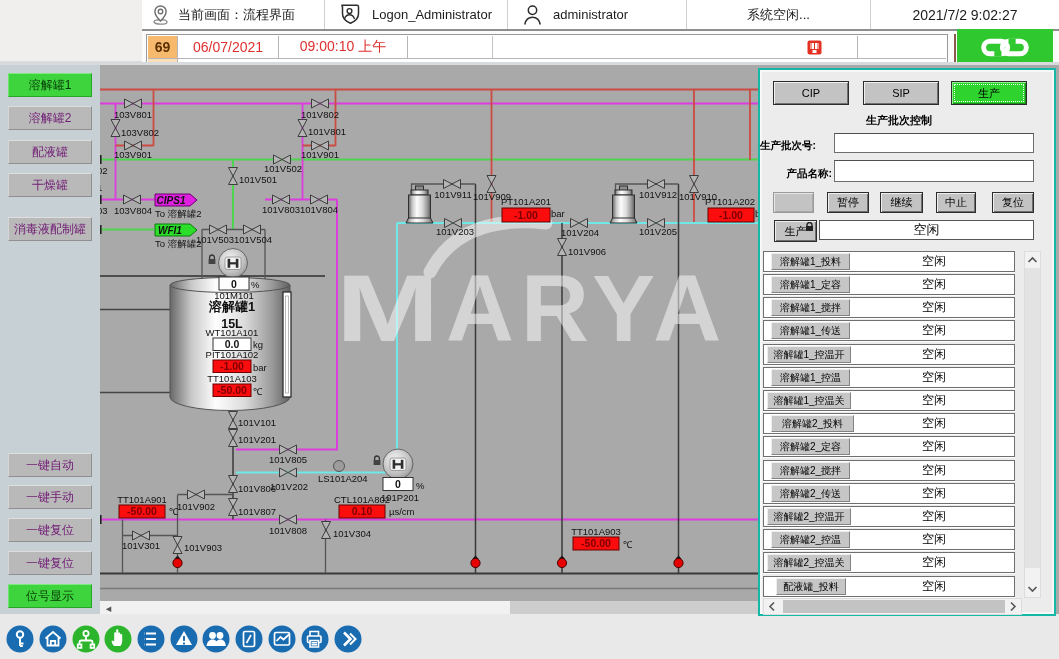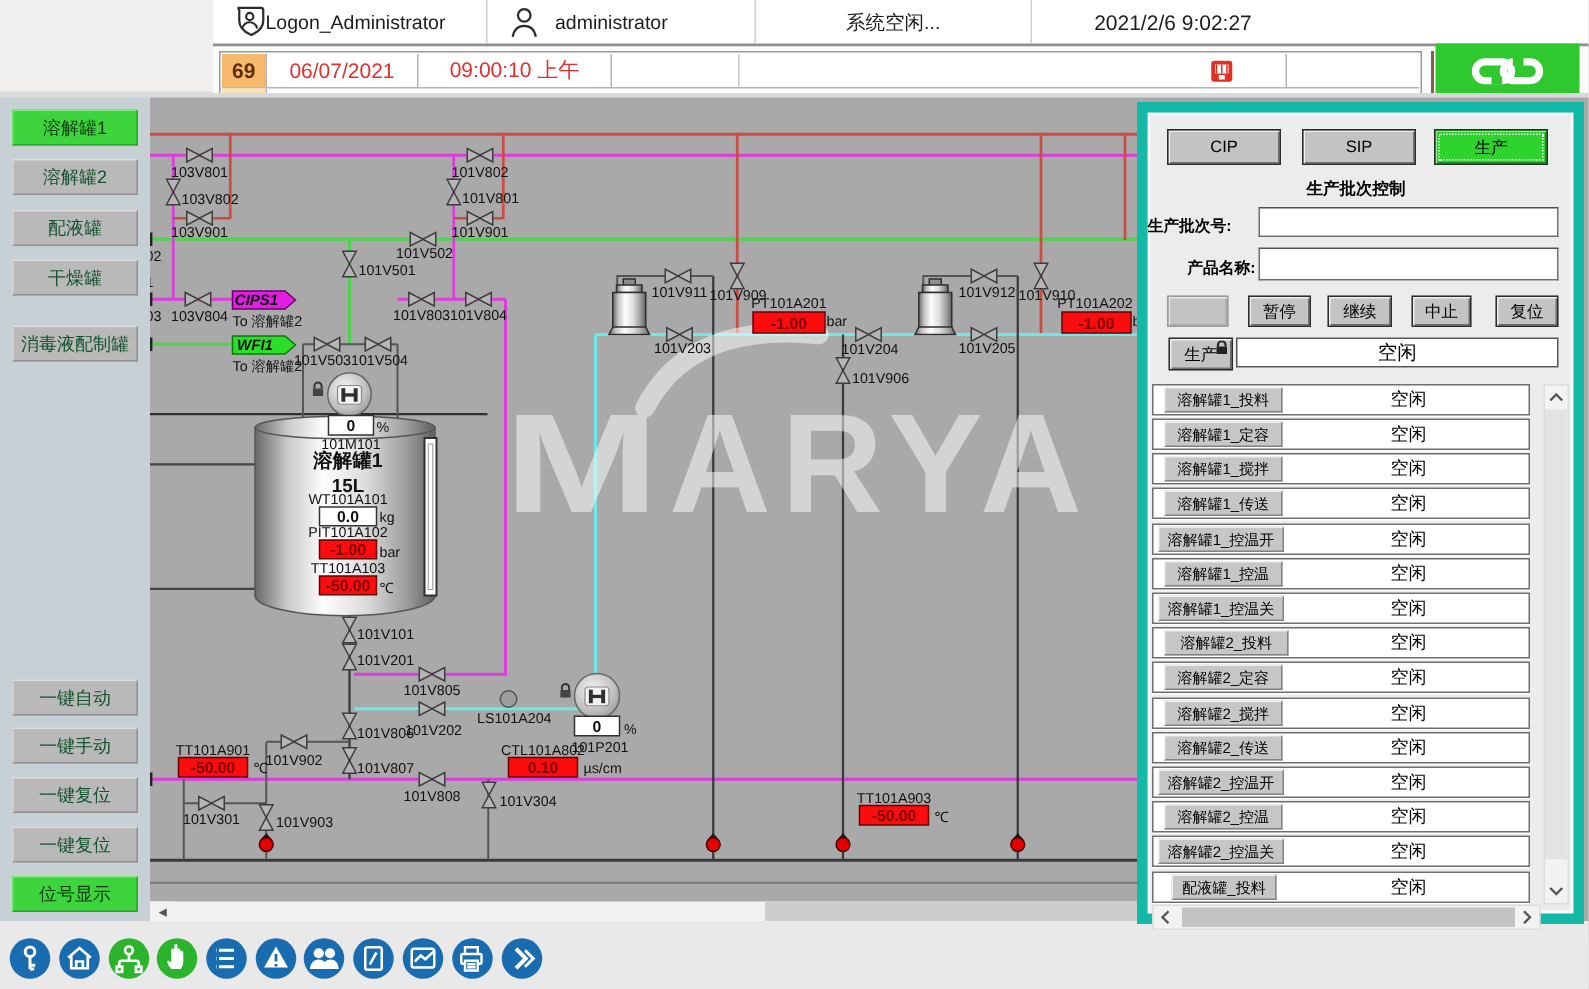--- a/index.html
+++ b/index.html
@@ -7,58 +7,66 @@
 #tl{left:0;top:0;width:142px;height:62px;background:#f1efed;border-bottom:1px solid #dcdcdc}
 #tb{left:142px;top:0;width:917px;height:31px;background:#fff;border-bottom:2px solid #8f8f8f;display:flex;font-size:13px;color:#1c1c1c}
 .tc{border-right:1px solid #cfcfcf;display:flex;align-items:center;height:100%}
 #astrip{left:142px;top:31px;width:917px;height:34px;background:#fbfbfb}
 #atab{left:146px;top:34px;width:802px;height:30px;background:#fff;border:1px solid #9a9a9a}
 .ac{position:absolute;top:1px;height:22px;border-right:1px solid #b5b5b5;font-size:14px;color:#e02f2f;display:flex;align-items:center;justify-content:center}
 #arow2{position:absolute;left:1px;top:23px;height:5px;border-top:1px solid #b5b5b5;width:798px}
 #connbtn{left:957px;top:29px;width:96px;height:36px;background:#2fc82f;display:flex;align-items:center;justify-content:center}
 #chromestrip{left:0;top:62px;width:1059px;height:4px;background:#d7dbde}
 #sidebar{left:0;top:65px;width:100px;height:549px;background:#c6d0d5}
-.sbtn{position:absolute;left:8px;width:84px;height:24px;background:#b9b9b9;border:1px solid #909090;border-top-color:#dedede;border-left-color:#d6d6d6;font-size:12px;color:#14532d;display:flex;align-items:center;justify-content:center}
+.sbtn{position:absolute;left:8px;width:84px;height:24px;background:#b9b9b9;border:1px solid #909090;border-top-color:#dedede;border-left-color:#d6d6d6;font-size:12px;color:#701a75;display:flex;align-items:center;justify-content:center}
 .sgreen{background:#3ed43e;border-color:#28a428;border-top-color:#7fe87f;border-left-color:#6fe46f;color:#073a07}
 #diagram{left:100px;top:65px;width:959px;height:549px;background:#a9a9a9;overflow:hidden}
 #dsb{position:absolute;left:0px;top:536px;width:659px;height:15px;background:#f1f1f1}
 #dsb .lt{position:absolute;left:0;top:0;width:17px;height:16px;background:#f1f1f1;color:#555;font-size:11px;text-align:center;line-height:15px}
 #dsb .th{position:absolute;left:410px;top:0;width:249px;height:16px;background:#cdcdcd}
-#panel{left:758px;top:68px;width:298px;height:548px;background:#ececec;border:7px solid #14b8a6;box-shadow:inset 0 0 0 2px #f8f8f8}
+#panel{left:758px;top:68px;width:298px;height:548px;background:#ececec;border:2px solid #14b8a6;box-shadow:inset 0 0 0 2px #f8f8f8}
 .b3{position:absolute;background:#c3c3c3;border:1px solid #2c2c2c;box-shadow:inset 1px 1px 0 #efefef,inset -1px -1px 0 #6f6f6f;font-size:11px;color:#000;display:flex;align-items:center;justify-content:center}
 .bgr{background:#2ed32e;box-shadow:inset 1px 1px 0 #8ff08f,inset -1px -1px 0 #1b8c1b;outline:1px dotted #efffef;outline-offset:-4px}
 .plabel{position:absolute;font-size:10.5px;font-weight:bold;color:#000}
 .pinput{position:absolute;background:#fff;border:1px solid #6e6e6e;border-top-color:#4f4f4f}
 .prow{position:absolute;left:3px;width:252px;height:21px;background:#fff;border:1px solid #6f6f6f;box-shadow:0 1px 0 #fdfdfd}
 .prow .pb{position:absolute;top:1px;height:17px;background:#c6c6c6;border:1px solid #828282;border-top-color:#eee;border-left-color:#eee;font-size:10px;color:#000;display:flex;align-items:center;justify-content:center}
 .prow .st{position:absolute;left:88px;width:164px;top:0;height:19px;font-size:12px;color:#000;display:flex;align-items:center;justify-content:center}
 #vsb{position:absolute;left:264px;top:181px;width:17px;height:347px;background:#f2f2f2;border:1px solid #dcdcdc}
 #hsb{position:absolute;left:3px;top:528px;width:259px;height:17px;background:#f2f2f2;border:1px solid #dcdcdc}
 #bottombar{left:0;top:625px;width:1059px;height:34px;background:#e9e9e9}
 </style></head>
 <body>
 <div class="abs" id="tl"></div>
 <div class="abs" id="tb">
  <div class="tc" style="width:183px">
+      <svg width="19" height="24" viewBox="0 0 22 26" style="margin-left:9px">
+        <ellipse cx="11" cy="21" rx="7.5" ry="2.6" fill="none" stroke="#8a8a8a" stroke-width="1.6"></ellipse>
+        <path d="M11 2.5a6.5 6.5 0 016.5 6.5c0 4.5-6.5 11-6.5 11S4.5 13.5 4.5 9A6.5 6.5 0 0111 2.5z" fill="#fff" stroke="#6e6e6e" stroke-width="1.7"></path>
+        <circle cx="11" cy="9" r="2.6" fill="none" stroke="#6e6e6e" stroke-width="1.6"></circle>
+      </svg>
+      <span style="margin-left:8px">当前画面：流程界面</span>
+    </div>
+ <div class="tc" style="width:183px">
       <svg width="21" height="23" viewBox="0 0 21 23" style="margin-left:14px">
         <path d="M3 3.5h15a1.5 1.5 0 011.5 1.5v7c0 5-4.5 8-8 9.5-3.5-1.5-8-4.5-8-9.5V5A1.5 1.5 0 013 3.5z" transform="translate(0,-1.2)" fill="none" stroke="#2c2c2c" stroke-width="1.5"></path>
         <circle cx="10.5" cy="8" r="2.4" fill="none" stroke="#2c2c2c" stroke-width="1.4"></circle>
         <path d="M5.5 16c.8-2.8 2.7-4.2 5-4.2s4.2 1.4 5 4.2" fill="none" stroke="#2c2c2c" stroke-width="1.4"></path>
       </svg>
-      <span style="">Logon_Administrator</span>
+      <span style="margin-left:12px">Logon_Administrator</span>
     </div>
  <div class="tc" style="width:179px">
       <svg width="19" height="22" viewBox="0 0 19 22" style="margin-left:15px">
         <circle cx="9.5" cy="6.2" r="4.2" fill="none" stroke="#2c2c2c" stroke-width="1.5"></circle>
         <path d="M1.8 20.5c.9-5 4-7.3 7.7-7.3s6.8 2.3 7.7 7.3" fill="none" stroke="#2c2c2c" stroke-width="1.5"></path>
       </svg>
       <span style="margin-left:11px">administrator</span>
     </div>
  <div class="tc" style="width:184px;justify-content:center">系统空闲...</div>
- <div class="tc" style="width:188px;justify-content:center;border-right:none;font-size:14px">2021/2/6 9:02:27</div>
+ <div class="tc" style="width:188px;justify-content:center;border-right:none;font-size:14px">2021/7/2 9:02:27</div>
 </div>
 <div class="abs" id="astrip"></div>
 <div class="abs" id="atab">
  <div class="ac" style="left:1px;width:30px;background:#f6b96e;color:#5c3000;font-weight:bold">69</div>
  <div class="ac" style="left:31px;width:101px">06/07/2021</div>
  <div class="ac" style="left:132px;width:129px">09:00:10 上午</div>
  <div style="position:absolute;left:345px;top:1px;height:22px;width:1px;background:#c5c5c5"></div>
  <div class="ac" style="left:624px;width:87px">
       <svg width="15" height="15" viewBox="0 0 15 15">
         <rect x="0.5" y="0.5" width="14" height="14" rx="2" fill="#e33022"></rect>

